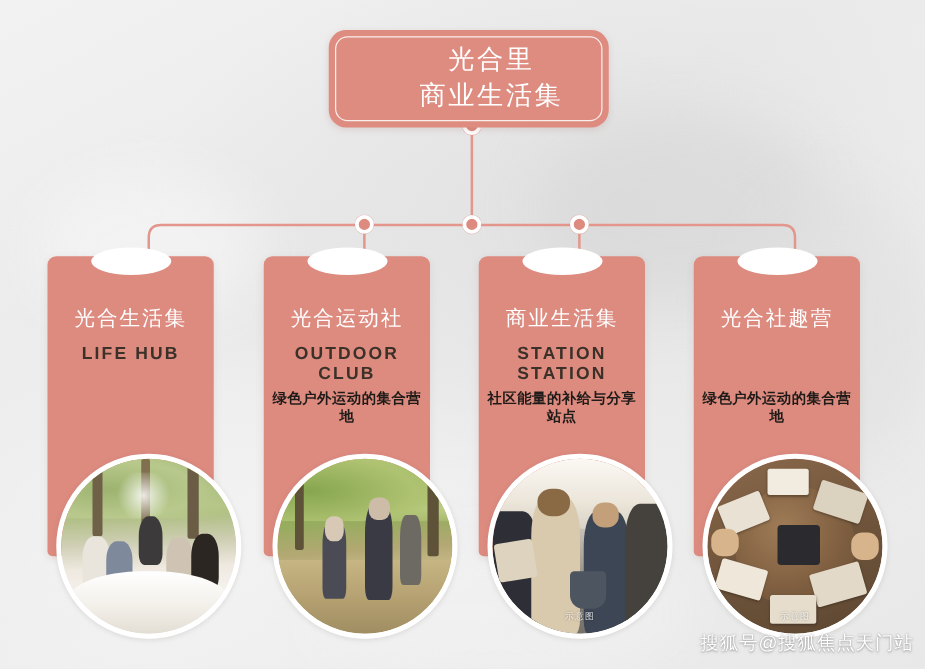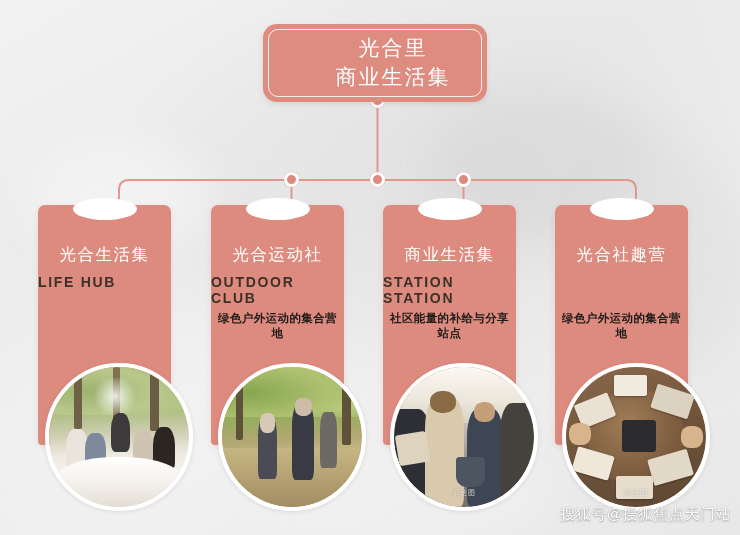--- a/index.html
+++ b/index.html
@@ -68,21 +68,21 @@
   .card .lamp{
     position:absolute;top:-7px;left:50%;transform:translateX(-50%);
     width:64px;height:22px;border-radius:50%;
     background:#ffffff;
   }
   .card .cn-title{
     position:absolute;left:0;right:0;top:39px;text-align:center;
     color:#ffffff;font-size:16.5px;letter-spacing:1.5px;font-weight:400;
   }
   .card .en-title{
-    position:absolute;left:0;right:0;top:69px;
+    position:absolute;left:0;right:0;top:69px;text-align:center;
     color:#3b3129;font-size:14px;letter-spacing:1.7px;font-weight:700;
   }
   .card .desc{
     position:absolute;left:4px;right:4px;top:106px;text-align:center;
     color:#1f1b18;font-size:11.5px;letter-spacing:0.4px;font-weight:700;
   }
 
   
   .photo{
     position:absolute;width:148px;height:148px;border-radius:50%;

